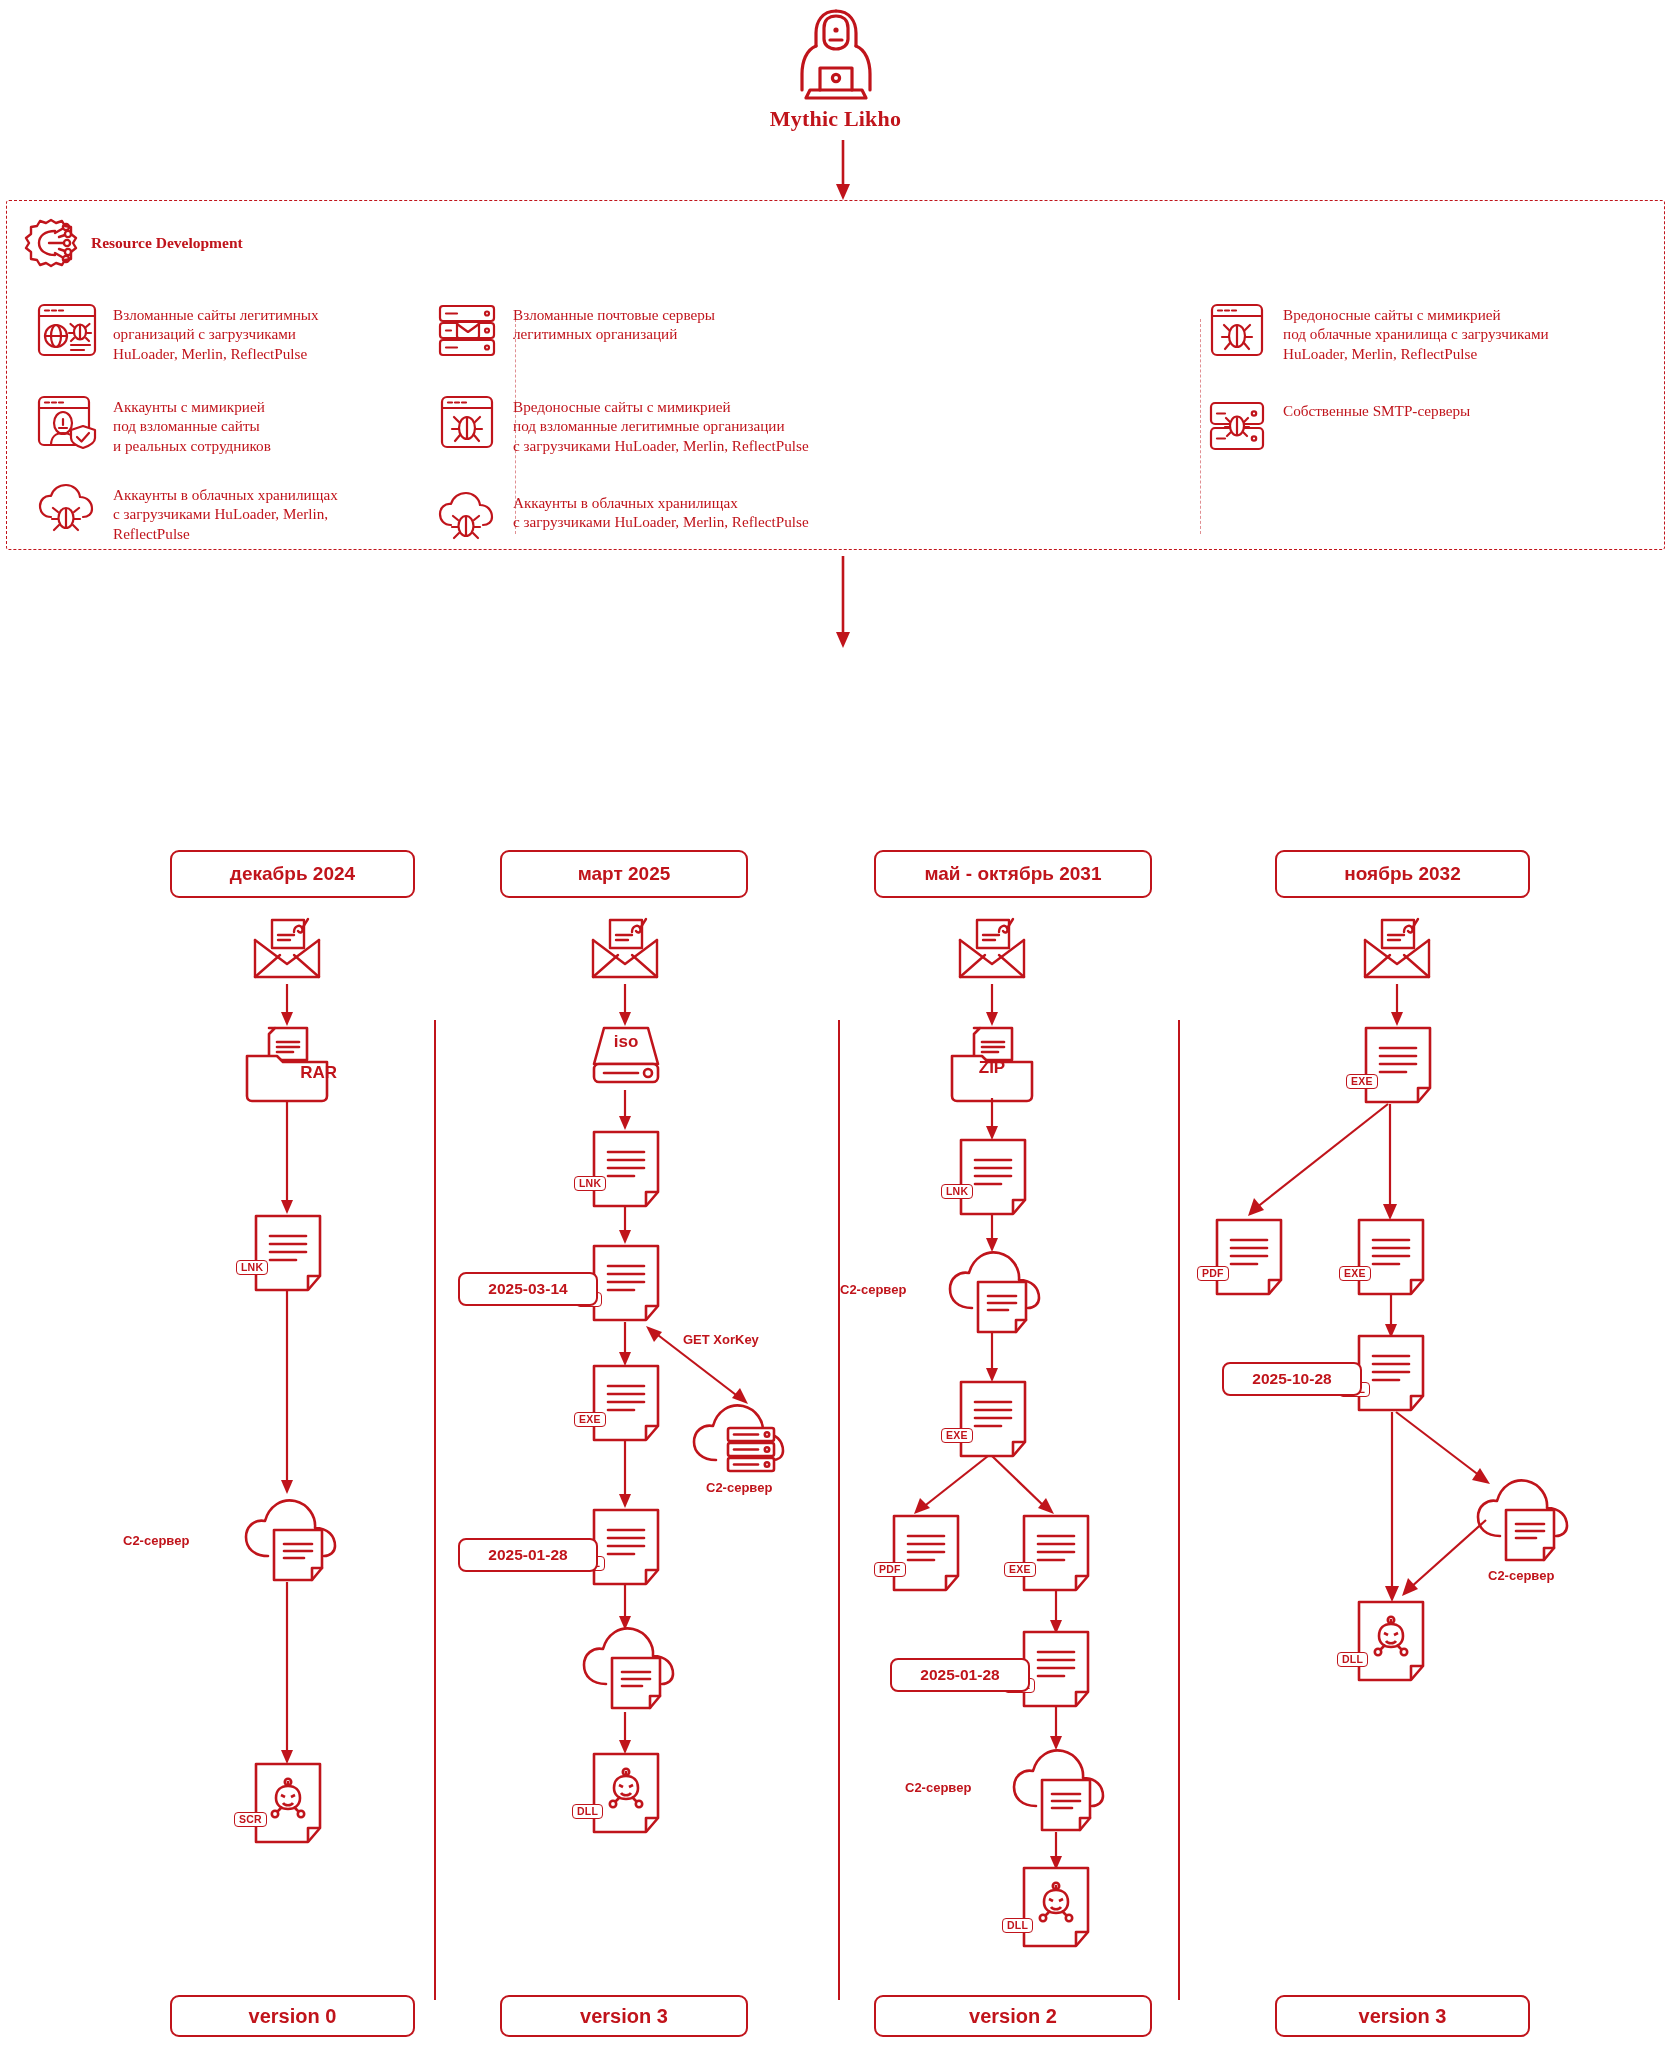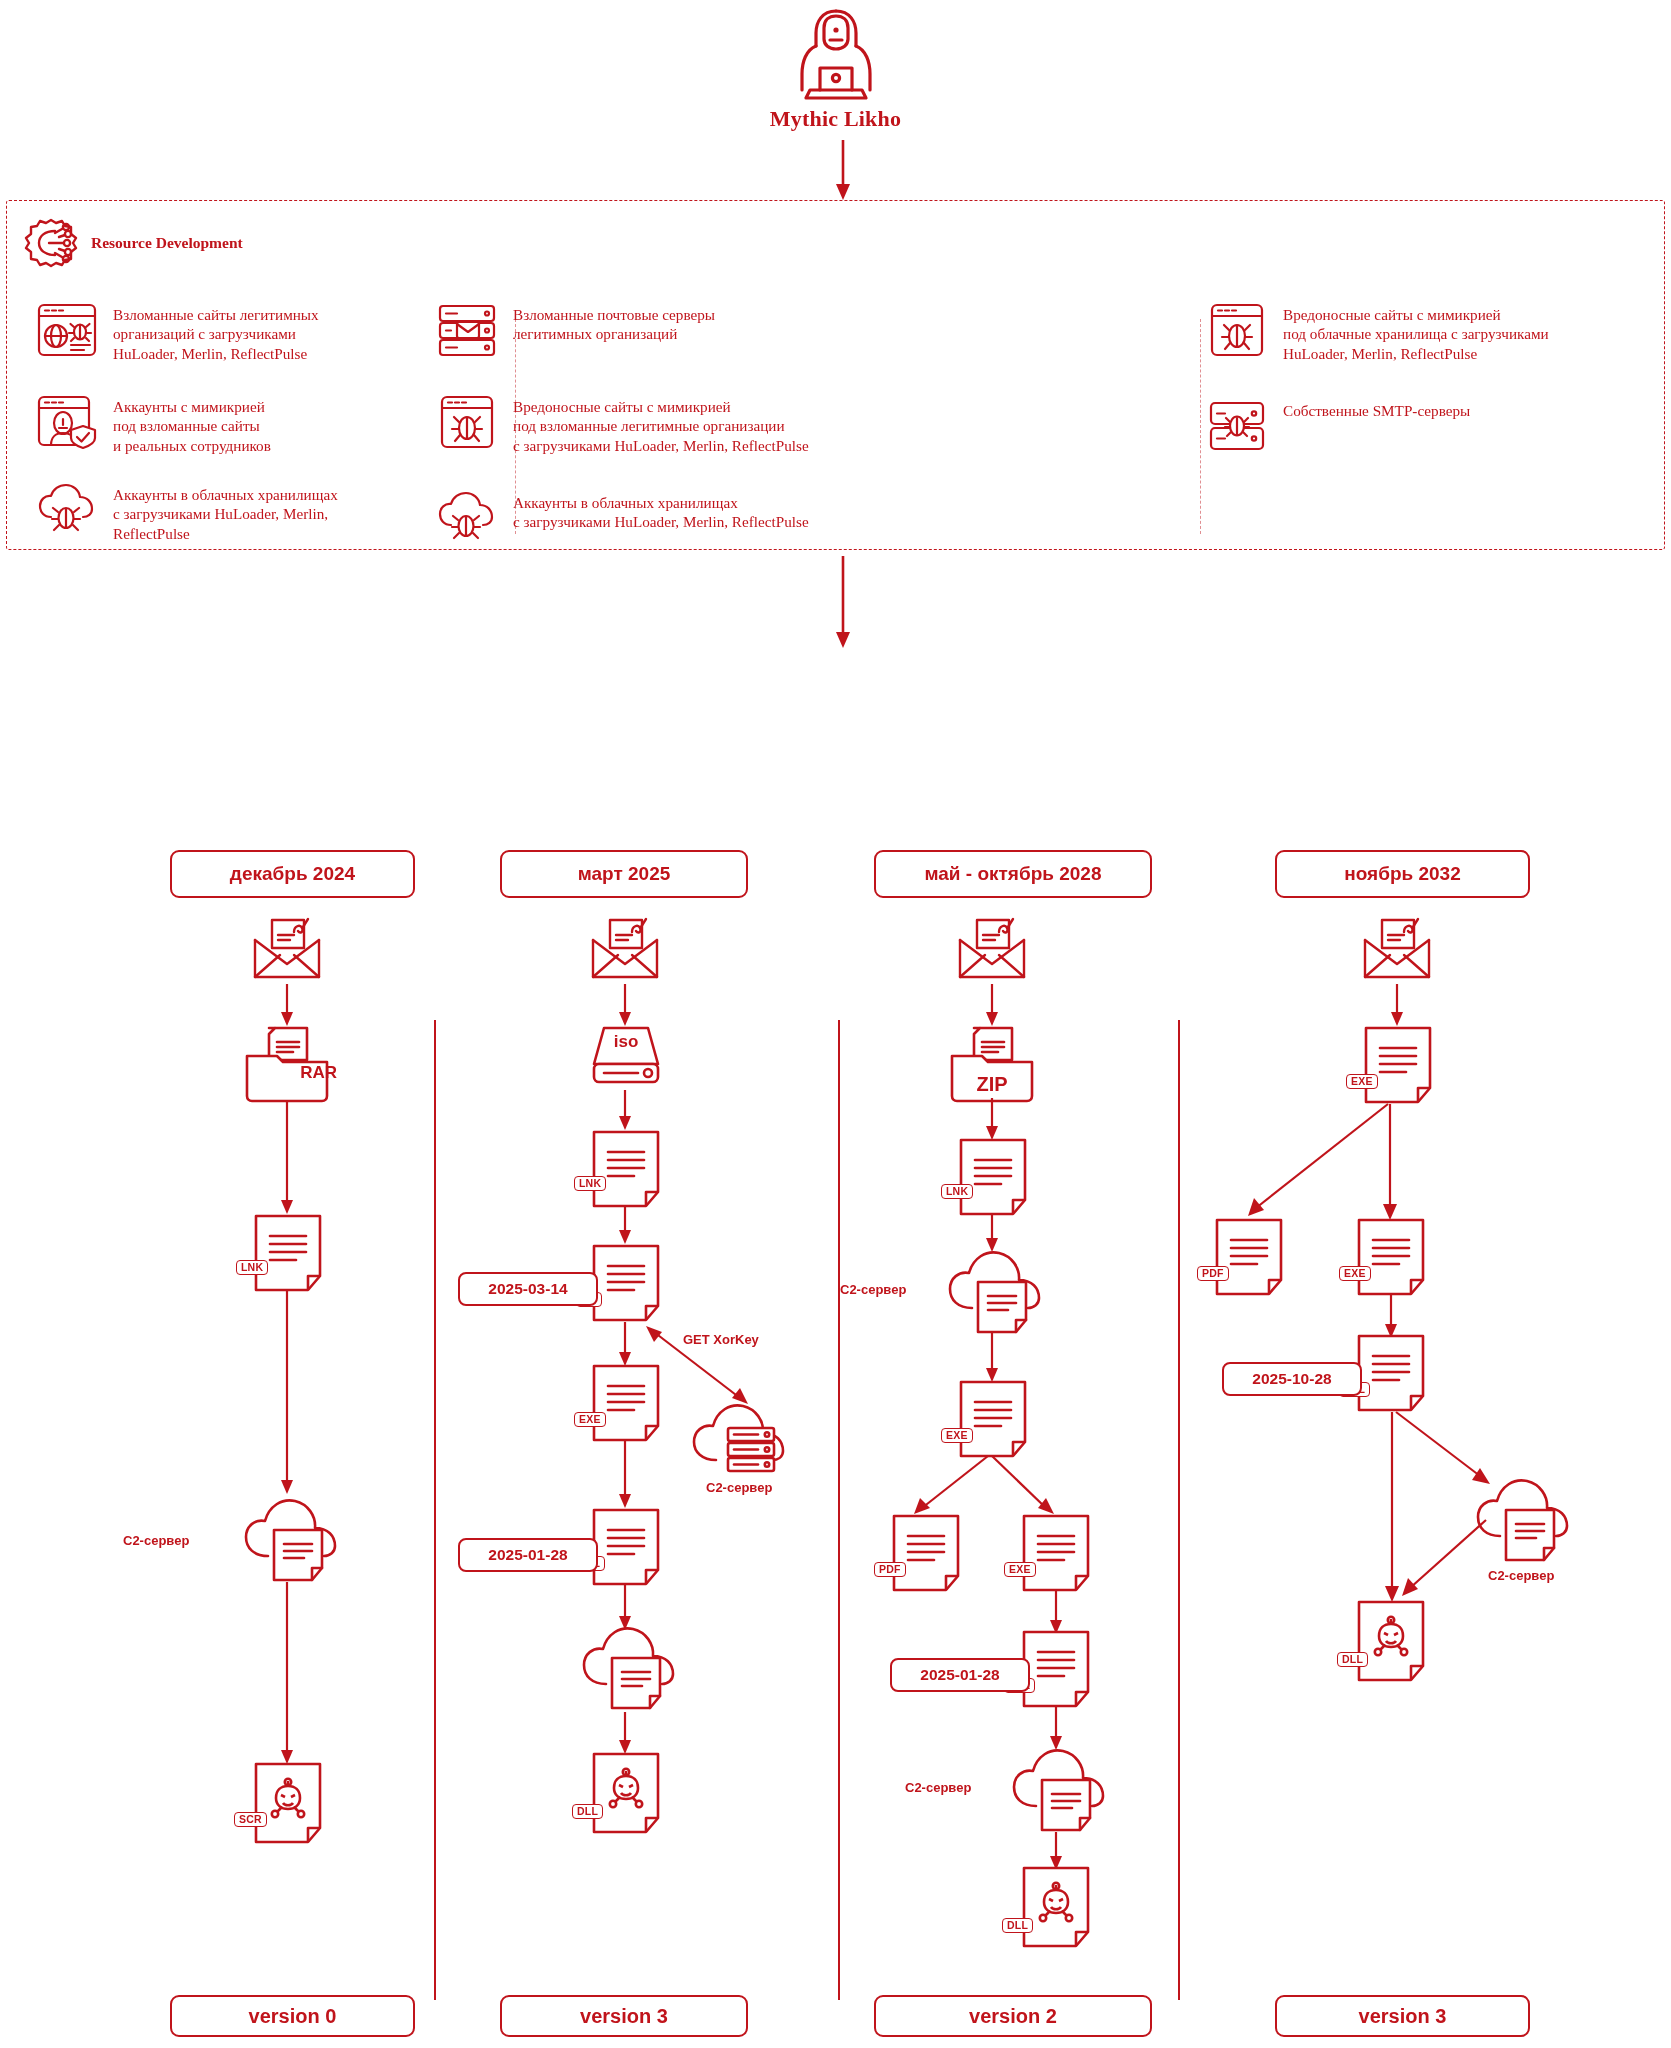--- a/index.html
+++ b/index.html
@@ -307,21 +307,21 @@
   <line x1="15" y1="0" x2="15" y2="80" stroke="#c0141b" stroke-width="2.6"></line>
   <path d="M15 92 L8 76 L22 76 Z" fill="#c0141b"></path>
 </svg>
 
 <div class="colsep" style="left:434px; top:1020px; height:980px;"></div>
 <div class="colsep" style="left:838px; top:1020px; height:980px;"></div>
 <div class="colsep" style="left:1178px; top:1020px; height:980px;"></div>
 
 <div class="pill date" style="left:170px; top:850px; width:245px;">декабрь 2024</div>
 <div class="pill date" style="left:500px; top:850px; width:248px;">март 2025</div>
-<div class="pill date" style="left:874px; top:850px; width:278px;">май - октябрь 2028</div>
+<div class="pill date" style="left:874px; top:850px; width:278px;">май - октябрь 2031</div>
 <div class="pill date" style="left:1275px; top:850px; width:255px;">ноябрь 2032</div>
 
 <div class="pill version" style="left:170px; top:1995px; width:245px;">version 0</div>
 <div class="pill version" style="left:500px; top:1995px; width:248px;">version 3</div>
 <div class="pill version" style="left:874px; top:1995px; width:278px;">version 2</div>
 <div class="pill version" style="left:1275px; top:1995px; width:255px;">version 3</div>
 
 <div class="node" style="left:250px; top:918px;">
   <svg width="74" height="62" viewBox="0 0 74 62" fill="none" stroke="#c0141b" stroke-width="2.4" stroke-linecap="round" stroke-linejoin="round">
     <rect x="22" y="2" width="32" height="28" fill="#fff"></rect>
@@ -568,21 +568,21 @@
 </svg>
 <div class="node" style="left:942px; top:1026px;">
   <svg width="100" height="78" viewBox="0 0 100 78" fill="none" stroke="#c0141b" stroke-width="2.6" stroke-linecap="round" stroke-linejoin="round">
     <path d="M32 2 L70 2 L70 34 L32 34 L32 8 L38 2" fill="#fff"></path>
     <line x1="40" y1="16" x2="62" y2="16"></line>
       <line x1="40" y1="21" x2="62" y2="21"></line>
       <line x1="40" y1="26" x2="56" y2="26"></line>
     <path d="M10 30 L40 30 L46 36 L90 36 L90 70 C90 73 88 75 85 75 L15 75 C12 75 10 73 10 70 Z" fill="#fff"></path>
   </svg>
   <div style="position:absolute; left:0; top:0; width:100px; height:78px; display:flex; align-items:flex-end; justify-content:center;">
-    <span style="font-size:20px; font-weight:bold; color:#c0141b; margin-bottom:8px;">ZIP</span>
+    <span style="font-size:17px; font-weight:bold; color:#c0141b; margin-bottom:26px;">ZIP</span>
   </div>
 </div>
 <svg class="arrow-v" style="left:979px; top:1098px;" width="26" height="44">
   <line x1="13" y1="0" x2="13" y2="32" stroke="#c0141b" stroke-width="2.2"></line>
     <path d="M13 42 L7 28 L19 28 Z" fill="#c0141b"></path>
 </svg>
 <div class="node" style="left:957px; top:1138px;">
   <svg width="72" height="78" viewBox="0 0 72 78" fill="none" stroke="#c0141b" stroke-width="2.6" stroke-linejoin="round">
     <path d="M4 2 L56 2 L68 2 L68 62 L56 76 L4 76 Z" fill="#fff"></path>
       <path d="M68 62 L56 62 L56 76"></path>

